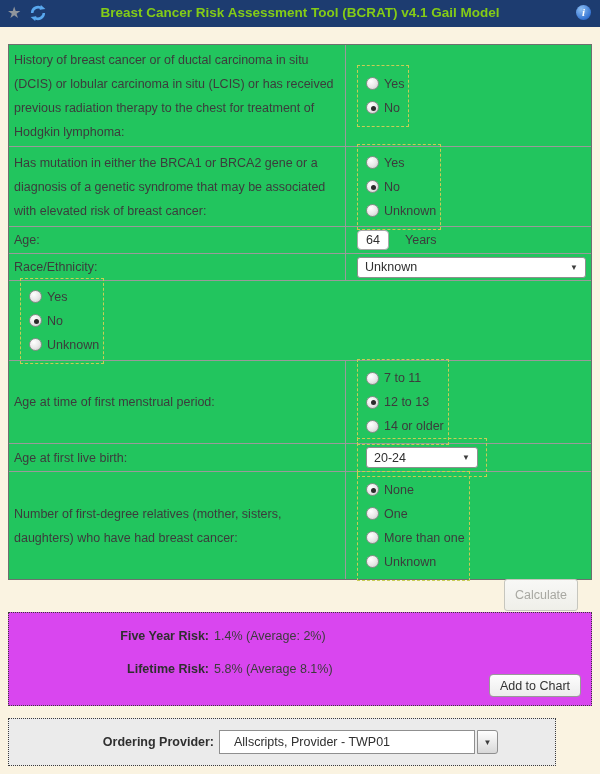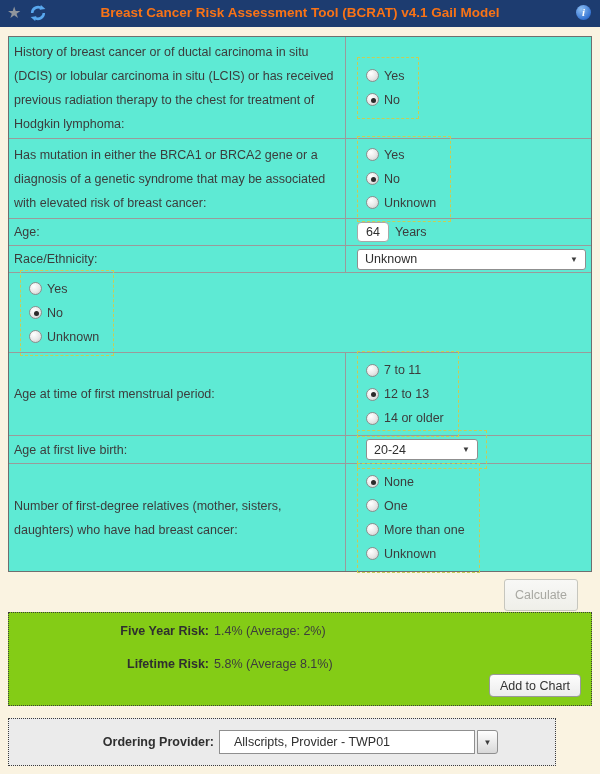--- a/index.html
+++ b/index.html
@@ -4,59 +4,59 @@
 <style>
   * { margin:0; padding:0; box-sizing:border-box; }
   html,body { width:600px; height:774px; }
   body { font-family:"Liberation Sans", sans-serif; background:#faf3e1; color:#3c3c3c; font-size:12.5px; }
   .page { position:relative; width:600px; height:774px; background:#faf3e1; overflow:hidden; }
 
   
   .header { position:absolute; top:0; left:0; width:600px; height:27px; background:#1d3c70; }
   .star { position:absolute; left:7px; top:4px; font-size:16px; color:#8f959c; line-height:18px; cursor:pointer; }
   .refresh { position:absolute; left:29px; top:4px; width:18px; height:18px; cursor:pointer; }
-  .title { position:absolute; left:0; right:0; top:5px; text-align:center; color:#f97316; font-weight:bold; font-size:13.5px; }
+  .title { position:absolute; left:0; right:0; top:5px; text-align:center; color:#84cc16; font-weight:bold; font-size:13.5px; }
   .info { position:absolute; right:9px; top:5px; width:15px; height:15px; border-radius:50%;
           background:radial-gradient(circle at 35% 28%, #8fc0f4, #2f6fd0 75%); color:#fff;
           font-family:"Liberation Serif", serif; font-style:italic; font-weight:bold; font-size:11px;
           text-align:center; line-height:15px; cursor:pointer; }
 
   
-  .table { position:absolute; left:8px; top:36px; width:584px; border:1px solid #6f6f6f; background:#5eead4; }
+  .table { position:absolute; left:8px; top:44px; width:584px; border:1px solid #6f6f6f; background:#22c55e; }
   .row { display:flex; border-bottom:1px solid #9a9a9a; }
   .row:last-child { border-bottom:none; }
   .label-cell { width:337px; border-right:1px solid #9a9a9a; padding:4px 10px 4px 5px; display:flex; align-items:center; line-height:24px; }
   .ctrl-cell { flex:1; display:flex; align-items:center; padding-left:11px; }
 
-  .radio-group { display:inline-block; border:1px dashed #c9cd54; padding:6px 14px 6px 8px; }
+  .radio-group { display:inline-block; border:1px dashed #c9cd54; padding:6px 4px 6px 8px; }
   .opt { display:flex; align-items:center; height:24px; cursor:pointer; }
   .radio { width:13px; height:13px; border-radius:50%; border:1px solid #8d8d8d; flex:0 0 13px;
            background:radial-gradient(circle at 35% 30%, #ffffff, #e8e8e8 55%, #c5c5c5); position:relative; margin-right:5px; }
   .radio.selected::after { content:""; position:absolute; left:3.5px; top:3.5px; width:5px; height:5px; border-radius:50%; background:#2b2b2b; }
 
   .age-input { width:32px; height:20px; border:1px solid #a8a8a8; border-radius:4px; background:#fff;
-               text-align:center; font-family:"Liberation Sans", sans-serif; font-size:12.5px; color:#2f2f2f; margin-right:6px; }
+               text-align:center; font-family:"Liberation Sans", sans-serif; font-size:12.5px; color:#2f2f2f; margin-right:16px; }
 
   .select { display:flex; align-items:center; background:#fff; border:1px solid #8f8f8f; border-radius:3px;
             height:21px; padding:0 7px; color:#2f2f2f; cursor:pointer; }
   .select .arrow { margin-left:auto; font-size:8px; color:#3c3c3c; }
   .select-race { flex:1; margin-right:5px; }
   .select-birth { width:112px; }
   .dashed-wrap { border:1px dashed #c9cd54; padding:8px; }
 
   
   .btn { font-family:"Liberation Sans", sans-serif; font-size:12.5px; cursor:pointer;
          background:linear-gradient(#f9f9f7, #e7e7e2); border:1px solid #b3b3ab; border-radius:3px; color:#333; }
   .calc-area { position:absolute; left:8px; top:579px; width:584px; text-align:right; }
   .calc-btn { width:74px; height:32px; color:#a8a8a2; border-color:#c6c6be; margin-right:14px;
               background:linear-gradient(#f8f8f6, #efefe9); cursor:default; }
 
   
-  .results { position:absolute; left:8px; top:612px; width:584px; height:94px; background:#84cc16;
-             border:1px dotted #3c3c3c; padding-top:8px; }
+  .results { position:absolute; left:8px; top:612px; width:584px; height:94px; background:#d946ef;
+             border:1px dotted #3c3c3c; padding-top:13px; }
   .r-line { display:flex; line-height:20px; margin-bottom:13px; }
   .r-label { width:200px; text-align:right; font-weight:bold; color:#2f2f2f; }
   .r-value { margin-left:5px; color:#3c3c3c; }
   .add-chart-btn { position:absolute; right:10px; bottom:8px; width:92px; height:23px;
                    background:linear-gradient(#fdfdfd, #ececec); border:1px solid #999; border-radius:4px; }
 
   
   .ordering { position:absolute; left:8px; top:718px; width:548px; height:48px; background:#ebebeb;
               border:1px dotted #3c3c3c; display:flex; align-items:center; }
   .o-label { width:205px; text-align:right; font-weight:bold; color:#2f2f2f; margin-right:5px; }

